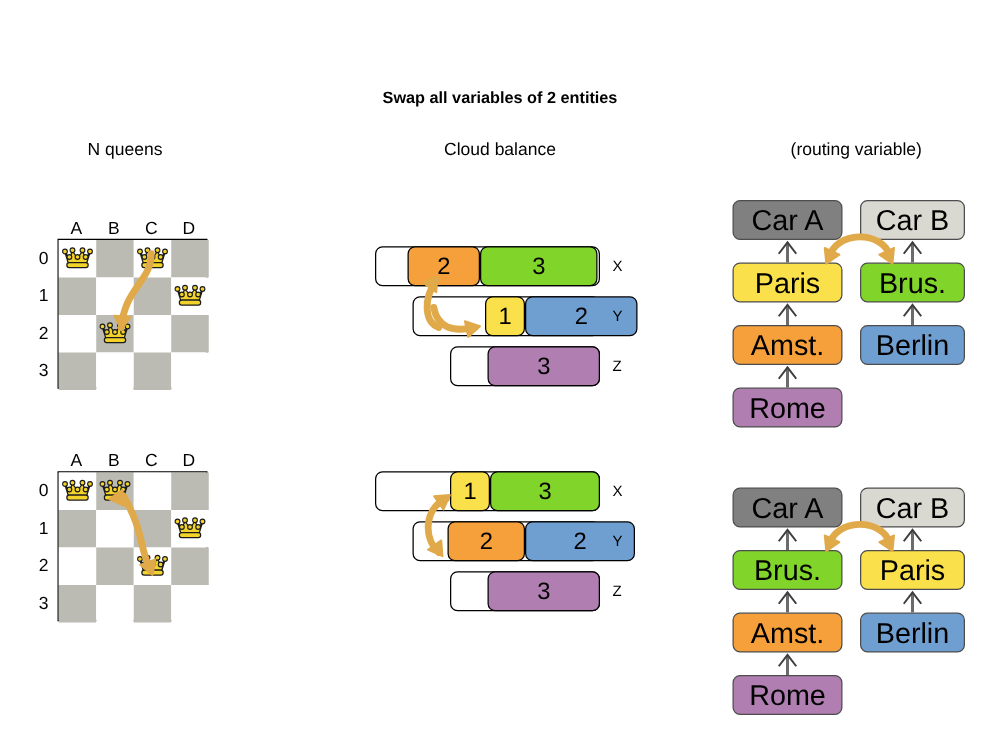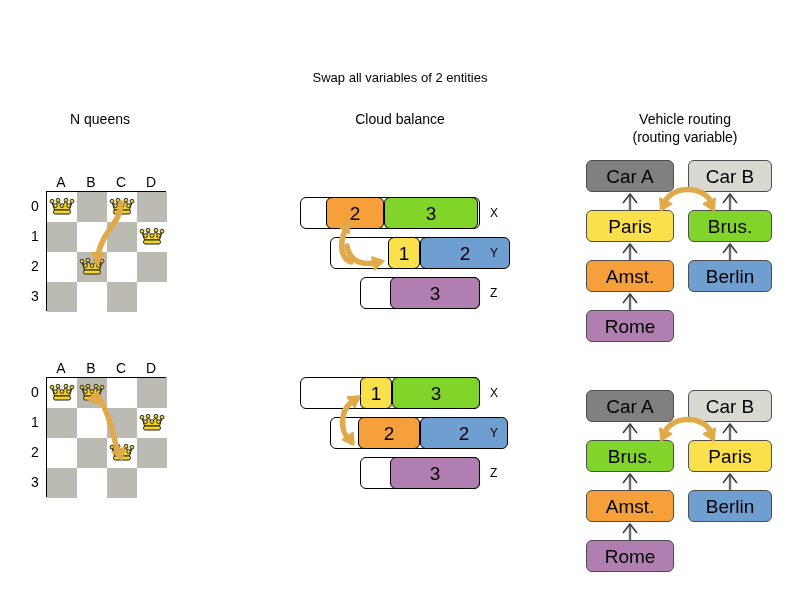--- a/index.html
+++ b/index.html
@@ -22,20 +22,21 @@
     font-size: 38px;
     line-height: 44px;
     font-weight: 400;
     letter-spacing: 0px;
   }
   #subtitle {
     left: 0; top: 70px; width: 800px;
     text-align: center;
     font-size: 13px;
     line-height: 16px;
+    font-weight: bold;
   }
   .section-title {
     text-align: center;
     font-size: 14px;
     line-height: 18px;
   }
   #t-queens  { left: 10px;  top: 110px; width: 180px; }
   #t-cloud   { left: 310px; top: 110px; width: 180px; }
   #t-vrp     { left: 590px; top: 110px; width: 190px; }
   .col-labels { position: absolute; left: 46px; top: 174px; width: 120px; height: 16px; }
@@ -79,38 +80,37 @@
   .cloud-label {
     position: absolute; font-size: 12px; line-height: 32px;
     top: 0; width: 20px; text-align: left;
   }
 
   
   .vbox {
     position: absolute; height: 32px;
     border: 1.5px solid #4d4d4d; border-radius: 6px;
     display: flex; align-items: center; justify-content: center;
-    font-size: 19px; line-height: 19px;
+    font-size: 23px; line-height: 19px;
   }
   .vbox.car { border-color: #4d4d4d; }
 
   
   .overlay { position: absolute; left: 0; top: 0; width: 800px; height: 600px; pointer-events: none; }
 </style>
 </head>
 <body>
 
 <div id="root">
 
   <div class="abs" id="subtitle">Swap all variables of 2 entities</div>
 
   <div class="abs section-title" id="t-cloud">Cloud balance</div>
   <div class="abs section-title" id="t-queens">N queens</div>
   <div class="abs section-title" id="t-vrp">
-    <div>Vehicle routing</div>
     <div>(routing variable)</div>
   </div>
 
   <div class="col-labels" id="cols-before">
       <div class="col-label" style="left: 0px;">A</div>
       <div class="col-label" style="left: 30px;">B</div>
       <div class="col-label" style="left: 60px;">C</div>
       <div class="col-label" style="left: 90px;">D</div>
     </div>
   <div class="row-labels" id="rows-before">

